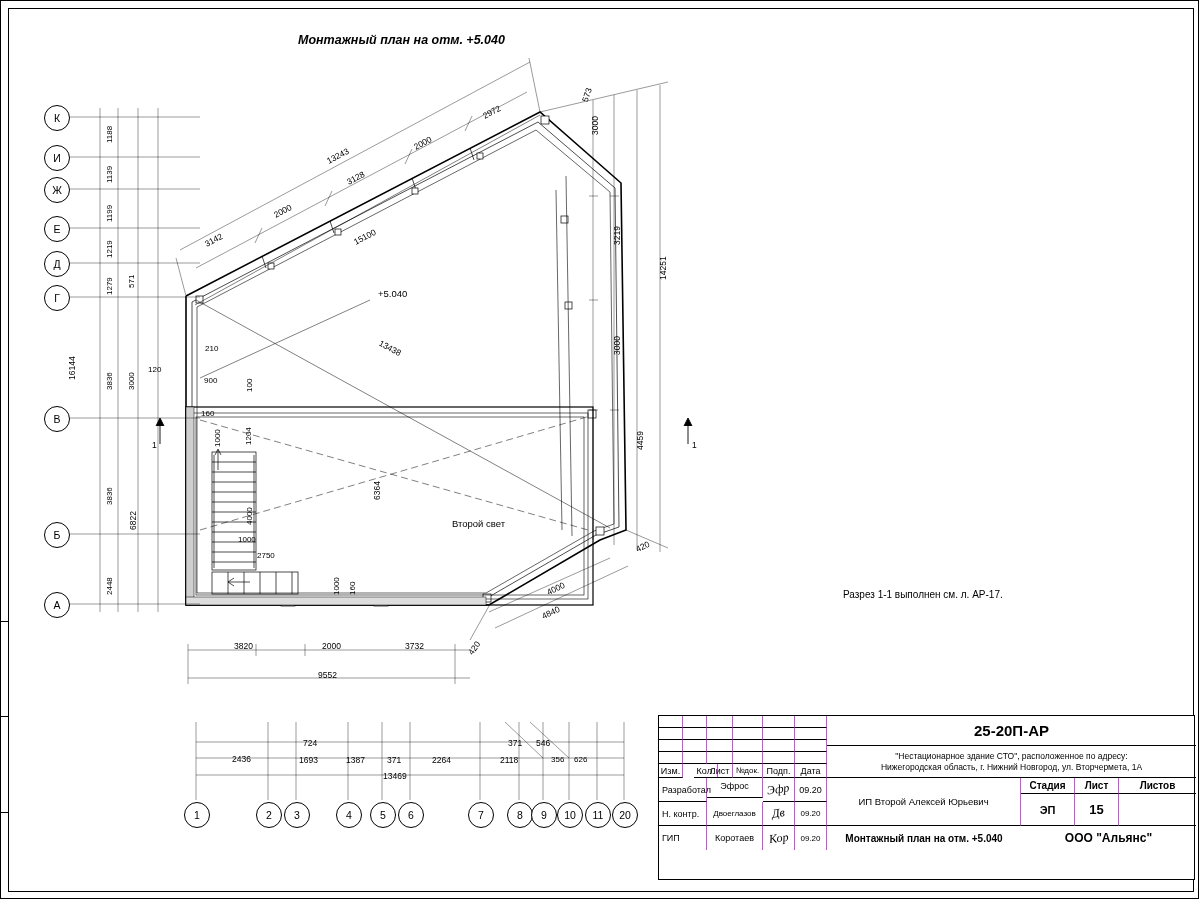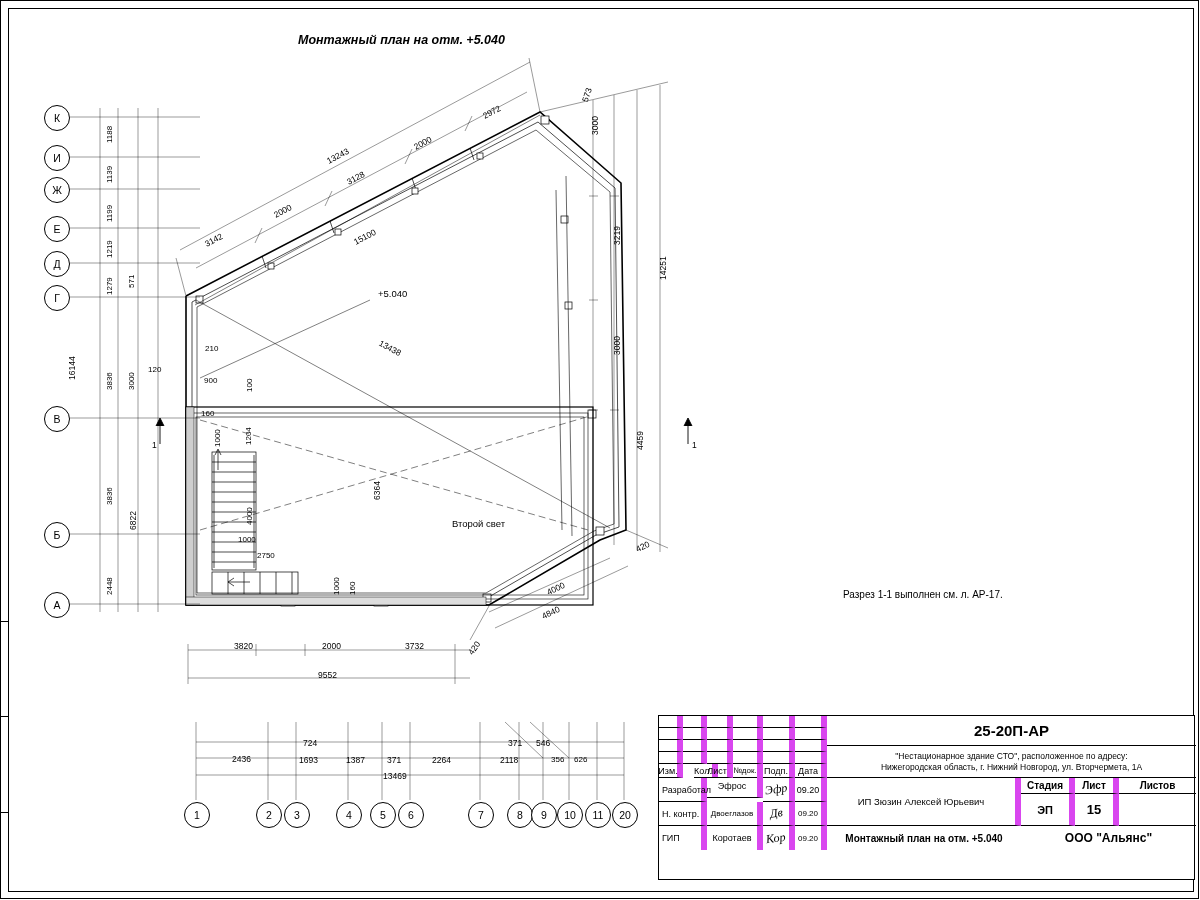--- a/index.html
+++ b/index.html
@@ -11,21 +11,21 @@
   svg.draw{position:absolute;left:0;top:0;width:1200px;height:900px;overflow:visible;}
   .ttl{position:absolute;font-style:italic;font-weight:bold;font-size:12.5px;}
   .lbl{position:absolute;font-size:9.5px;white-space:nowrap;}
   .lbl.sm{font-size:8.5px;}
   .lbl.xs{font-size:8px;}
   .bubble{position:absolute;width:24px;height:24px;border:1px solid #000;border-radius:50%;
           display:flex;align-items:center;justify-content:center;font-size:10.5px;background:#fff;}
   
   #tblock{position:absolute;left:658px;top:715px;width:537px;height:165px;border:1px solid #000;box-sizing:border-box;background:#fff;}
   #tblock div.cell{position:absolute;box-sizing:border-box;display:flex;align-items:center;justify-content:center;text-align:center;font-size:9px;}
-  .br{border-right:6px solid #d946ef;}
+  .br{border-right:1px solid #d946ef;}
   .bb{border-bottom:1px solid #000;}
   .sig{font-family:"Liberation Serif",serif;font-style:italic;font-size:12px;transform:rotate(-8deg);}
   .note{position:absolute;font-size:10px;}
   .v-text{transform-origin:left top;}
 </style>
 </head>
 <body>
 
 <div id="sheet">
 
@@ -367,21 +367,21 @@
       </div>
     <div class="cell br" style="left:136px;top:110px;width:32px;height:24px;font-size:8px;">09.20</div>
 
     <div class="cell bb" style="left:168px;top:0;width:369px;height:30px;font-size:15px;font-weight:bold;">25-20П-АР</div>
 
     <div class="cell bb" style="left:168px;top:30px;width:369px;height:32px;flex-direction:column;font-size:8.5px;line-height:11px;">
       <span>"Нестационарное здание СТО", расположенное по адресу:</span>
       <span>Нижегородская область, г. Нижний Новгород, ул. Вторчермета, 1А</span>
     </div>
 
-    <div class="cell br bb" style="left:168px;top:62px;width:194px;height:48px;font-size:9.5px;">ИП Зюзин Алексей Юрьевич</div>
+    <div class="cell br bb" style="left:168px;top:62px;width:194px;height:48px;font-size:9.5px;">ИП Второй Алексей Юрьевич</div>
     <div class="cell" style="left:168px;top:110px;width:194px;height:24px;font-size:10px;font-weight:bold;">Монтажный план на отм. +5.040</div>
 
     <div class="cell br bb" style="left:362px;top:62px;width:54px;height:16px;font-weight:bold;font-size:10px;">Стадия</div>
     <div class="cell br bb" style="left:416px;top:62px;width:44px;height:16px;font-weight:bold;font-size:10px;">Лист</div>
     <div class="cell bb" style="left:460px;top:62px;width:77px;height:16px;font-weight:bold;font-size:10px;">Листов</div>
 
     <div class="cell br bb" style="left:362px;top:78px;width:54px;height:32px;font-weight:bold;font-size:11px;">ЭП</div>
     <div class="cell br bb" style="left:416px;top:78px;width:44px;height:32px;font-weight:bold;font-size:13px;">15</div>
     <div class="cell bb" style="left:460px;top:78px;width:77px;height:32px;font-weight:bold;font-size:11px;"></div>
 

